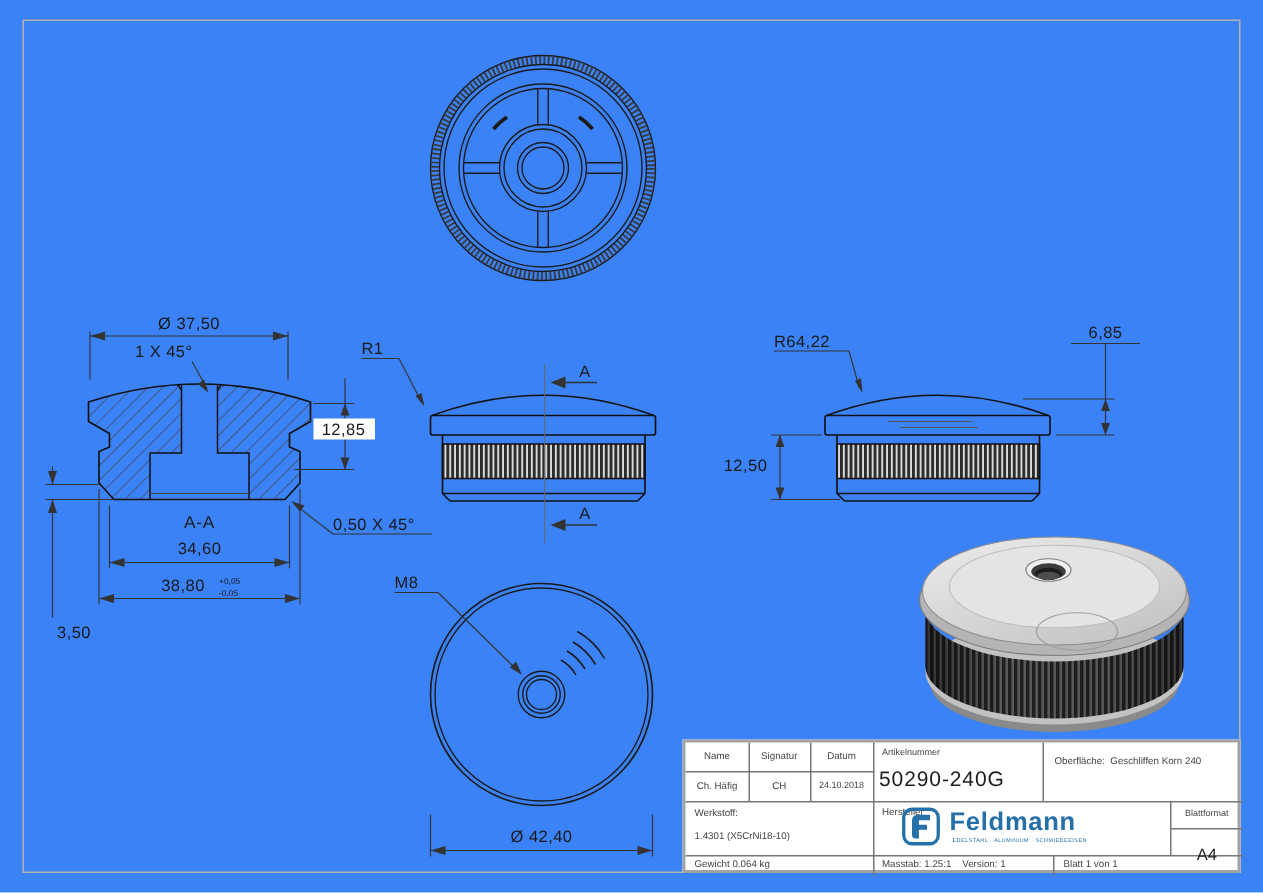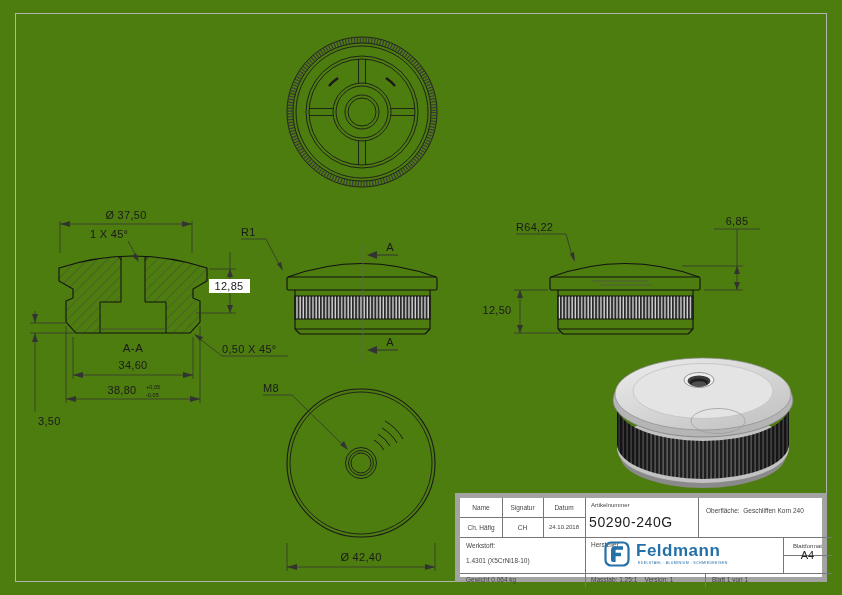--- a/index.html
+++ b/index.html
@@ -1,26 +1,26 @@
 <!DOCTYPE html>
 <html><head>
 <meta charset="utf-8">
 <style>
   html,body{margin:0;padding:0;background:#fff;}
-  .sheet{position:relative;width:842px;height:595px;background:#4d7c0f;overflow:hidden;
+  .sheet{position:relative;width:842px;height:595px;background:#3b82f6;overflow:hidden;
          font-family:"Liberation Sans", sans-serif;}
   .border-frame{position:absolute;left:15px;top:13px;width:810px;height:567px;
                 border:1px solid #b3b3b3;}
   svg text{fill:#1a1a1a;}
   .dim{font-size:11px;letter-spacing:.3px;}
   .dimsmall{font-size:5.6px;}
   .seclbl{font-size:11.5px;letter-spacing:.5px;}
   
   .tb{position:absolute;left:455px;top:493px;width:372px;height:89px;
-      border:5px solid #a3a3a3;box-sizing:border-box;background:#fff;color:#333;}
+      border:2px solid #a3a3a3;box-sizing:border-box;background:#fff;color:#333;}
   .tb .ln{position:absolute;background:#777;}
   .tb .cell{position:absolute;font-size:6.5px;color:#444;}
   .tb .ctr{display:flex;align-items:center;justify-content:center;text-align:center;}
   .tb .article{font-size:14px;color:#1d1d1d;letter-spacing:.6px;}
   .tb .a4{font-size:11px;color:#222;}
   .logo-wrap{position:absolute;left:144px;top:42px;width:157px;height:30px;}
   .logo-mark{position:absolute;left:0;top:1px;}
   .logo-text{position:absolute;left:32px;top:1px;font-size:17px;color:#2470a8;
              letter-spacing:.5px;font-weight:600;}
   .logo-tag{position:absolute;left:34px;top:21px;font-size:3.6px;letter-spacing:.35px;
@@ -287,21 +287,21 @@
     <div class="logo-wrap">
       <svg class="logo-mark" width="26" height="26" viewBox="0 0 26 26">
         <rect x="1.5" y="1.5" width="23" height="23" rx="5.5" fill="none" stroke="#2470a8" stroke-width="2.2"></rect>
         <path d="M 9.5,21 C 7.6,21 7,20 7,18.3 L 7,9.2 C 7,6.6 8.6,5.2 11,5.2 L 19,5.2 L 19,8.8 L 11.6,8.8 L 11.6,11.8 L 17,11.8 L 17,15.2 L 11.6,15.2 L 11.6,21 Z" fill="#2470a8"></path>
       </svg>
       <span class="logo-text">Feldmann</span>
       <span class="logo-tag">EDELSTAHL · ALUMINIUM · SCHMIEDEEISEN</span>
     </div>
 
     <div class="cell ctr" style="left:323px;top:39px;width:49px;height:18px;font-size:6px;">Blattformat</div>
-    <div class="cell ctr a4" style="left:323px;top:48px;width:49px;height:18px;">A4</div>
+    <div class="cell ctr a4" style="left:323px;top:66px;width:49px;height:18px;">A4</div>
 
     <div class="cell" style="left:6px;top:78px;">Gewicht 0.064 kg</div>
     <div class="cell" style="left:131px;top:78px;">
       <span>Masstab: 1.25:1</span>&nbsp;&nbsp;&nbsp;
       <span>Version: 1</span>
     </div>
     <div class="cell" style="left:252px;top:78px;">Blatt 1 von 1</div>
   </div>
 </div>
 

